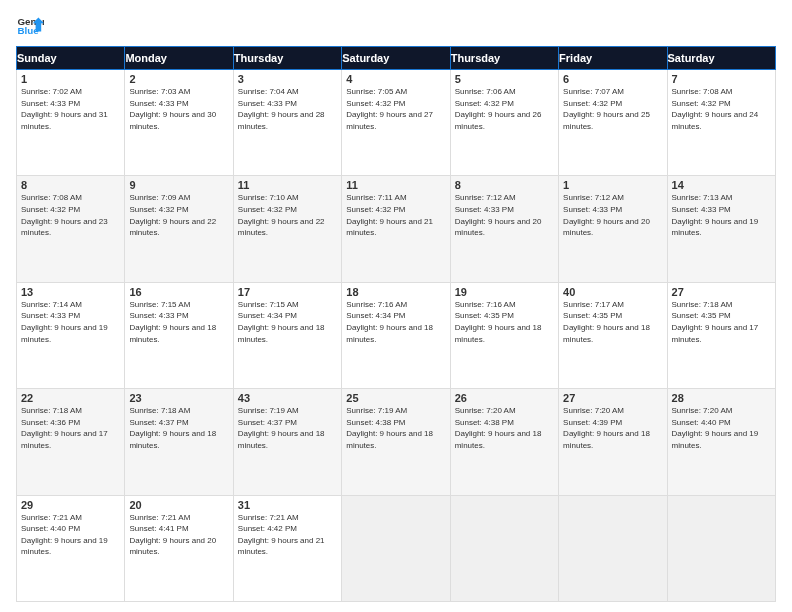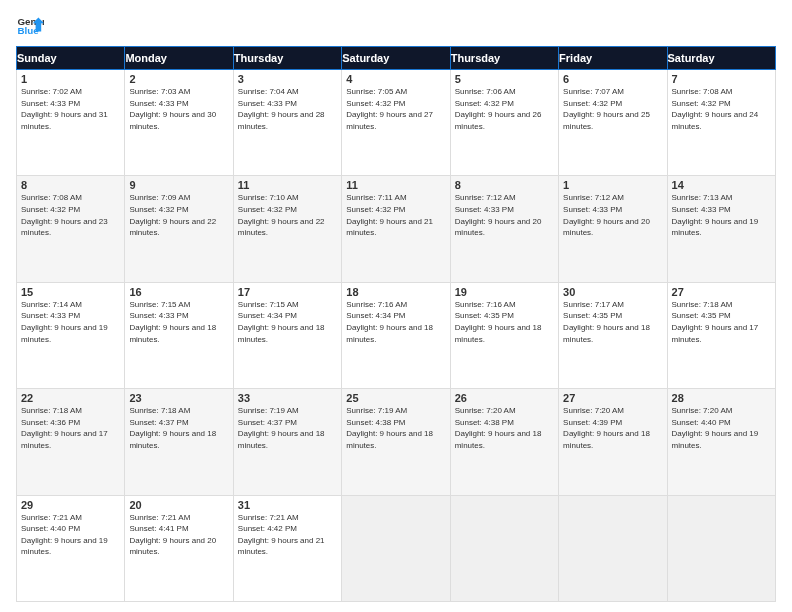--- a/index.html
+++ b/index.html
@@ -176,59 +176,59 @@
         <span class="day-num">1</span>
         <span class="day-info">Sunrise: 7:12 AM<br>Sunset: 4:33 PM<br>Daylight: 9 hours and 20 minutes.</span>
       </td>
           <td>
         <span class="day-num">14</span>
         <span class="day-info">Sunrise: 7:13 AM<br>Sunset: 4:33 PM<br>Daylight: 9 hours and 19 minutes.</span>
       </td>
         </tr>
         <tr>
           <td>
-        <span class="day-num">15</span>
+        <span class="day-num">13</span>
         <span class="day-info">Sunrise: 7:14 AM<br>Sunset: 4:33 PM<br>Daylight: 9 hours and 19 minutes.</span>
       </td>
           <td>
         <span class="day-num">16</span>
         <span class="day-info">Sunrise: 7:15 AM<br>Sunset: 4:33 PM<br>Daylight: 9 hours and 18 minutes.</span>
       </td>
           <td>
         <span class="day-num">17</span>
         <span class="day-info">Sunrise: 7:15 AM<br>Sunset: 4:34 PM<br>Daylight: 9 hours and 18 minutes.</span>
       </td>
           <td>
         <span class="day-num">18</span>
         <span class="day-info">Sunrise: 7:16 AM<br>Sunset: 4:34 PM<br>Daylight: 9 hours and 18 minutes.</span>
       </td>
           <td>
         <span class="day-num">19</span>
         <span class="day-info">Sunrise: 7:16 AM<br>Sunset: 4:35 PM<br>Daylight: 9 hours and 18 minutes.</span>
       </td>
           <td>
-        <span class="day-num">30</span>
+        <span class="day-num">40</span>
         <span class="day-info">Sunrise: 7:17 AM<br>Sunset: 4:35 PM<br>Daylight: 9 hours and 18 minutes.</span>
       </td>
           <td>
         <span class="day-num">27</span>
         <span class="day-info">Sunrise: 7:18 AM<br>Sunset: 4:35 PM<br>Daylight: 9 hours and 17 minutes.</span>
       </td>
         </tr>
         <tr>
           <td>
         <span class="day-num">22</span>
         <span class="day-info">Sunrise: 7:18 AM<br>Sunset: 4:36 PM<br>Daylight: 9 hours and 17 minutes.</span>
       </td>
           <td>
         <span class="day-num">23</span>
         <span class="day-info">Sunrise: 7:18 AM<br>Sunset: 4:37 PM<br>Daylight: 9 hours and 18 minutes.</span>
       </td>
           <td>
-        <span class="day-num">33</span>
+        <span class="day-num">43</span>
         <span class="day-info">Sunrise: 7:19 AM<br>Sunset: 4:37 PM<br>Daylight: 9 hours and 18 minutes.</span>
       </td>
           <td>
         <span class="day-num">25</span>
         <span class="day-info">Sunrise: 7:19 AM<br>Sunset: 4:38 PM<br>Daylight: 9 hours and 18 minutes.</span>
       </td>
           <td>
         <span class="day-num">26</span>
         <span class="day-info">Sunrise: 7:20 AM<br>Sunset: 4:38 PM<br>Daylight: 9 hours and 18 minutes.</span>
       </td>

